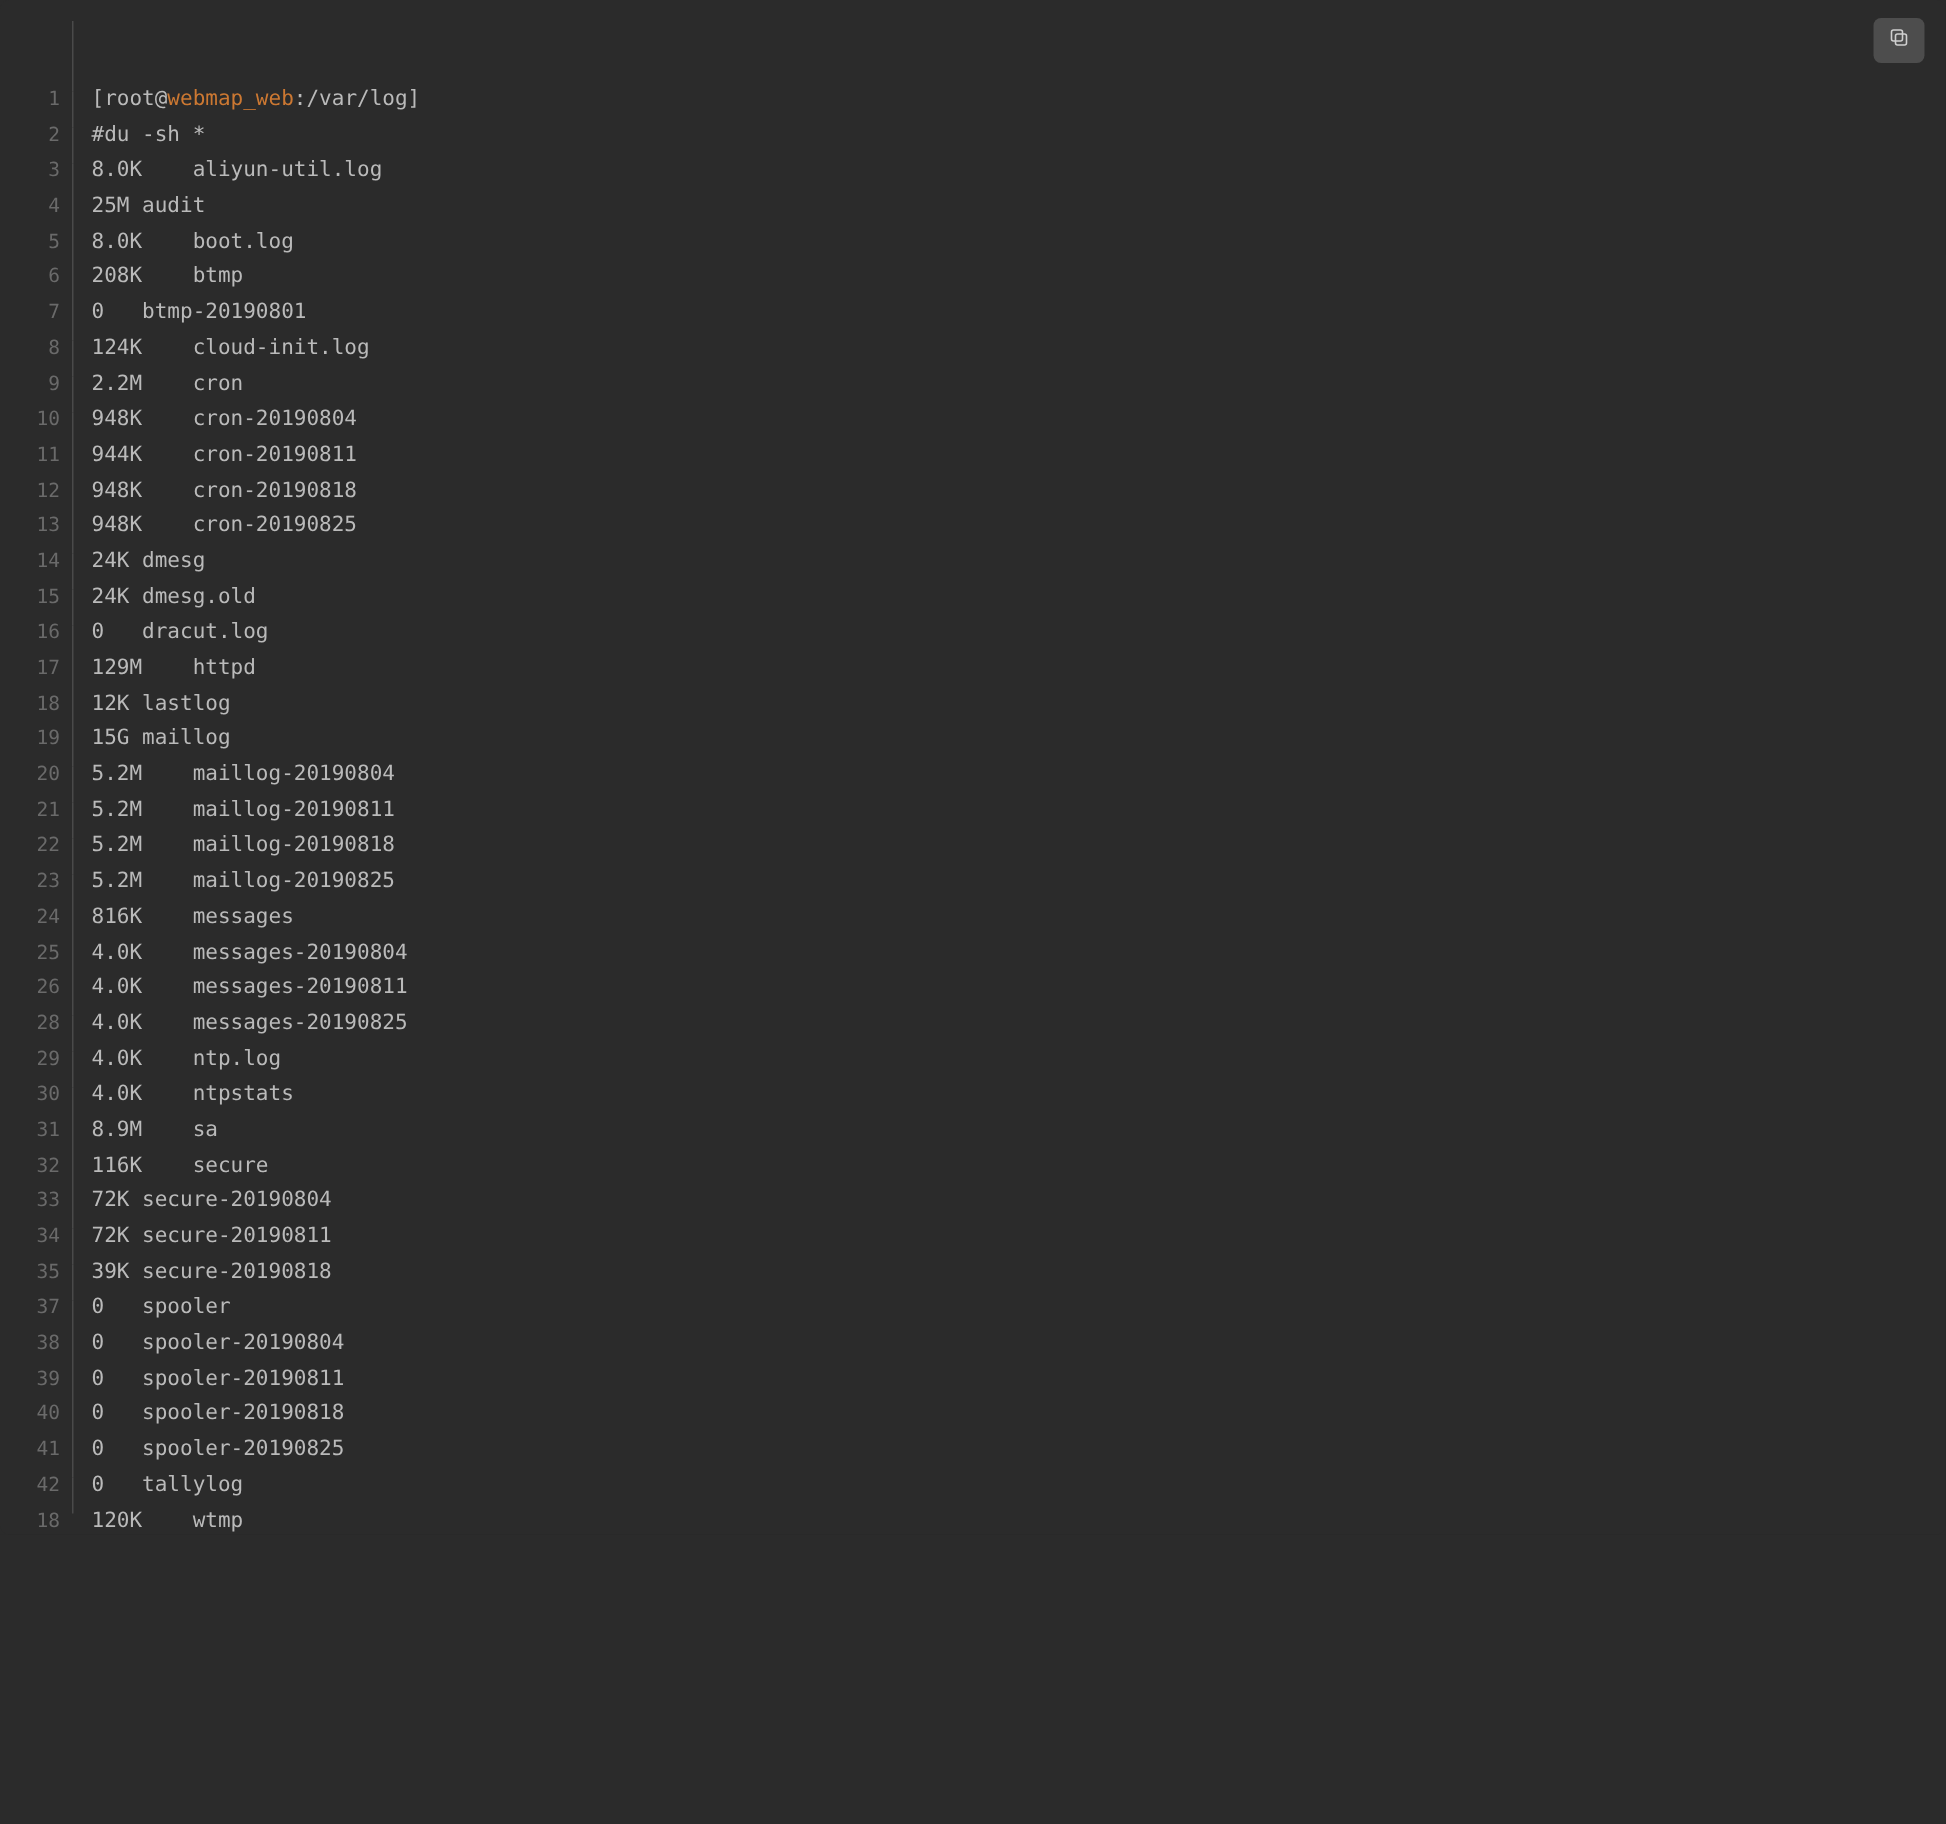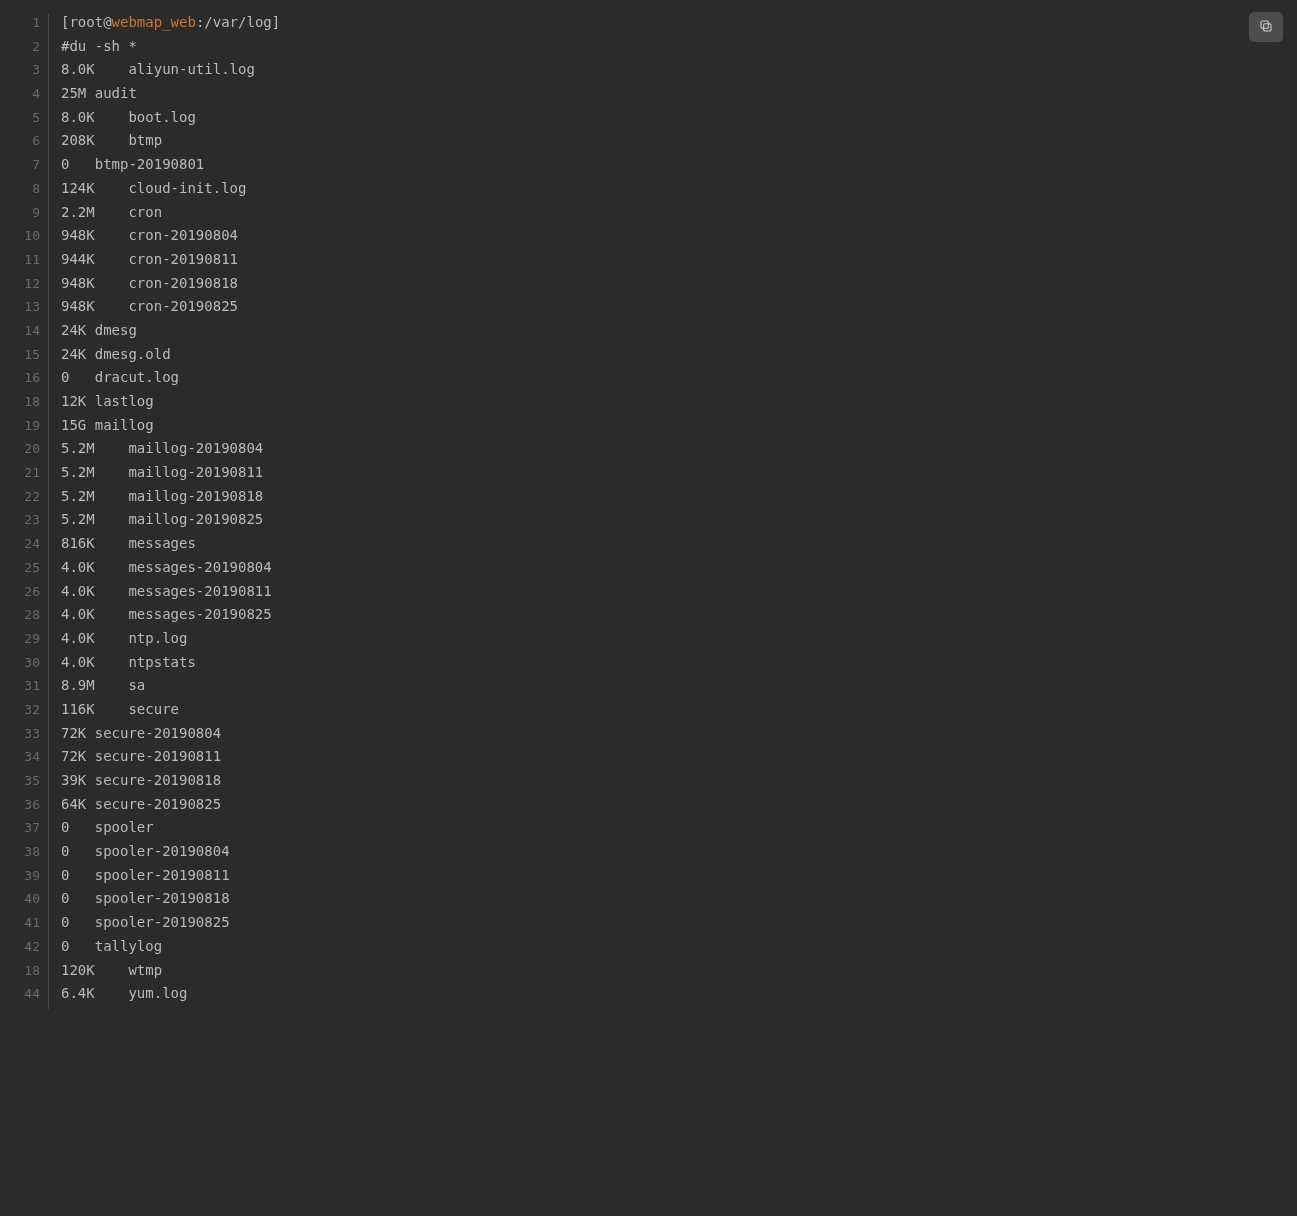--- a/index.html
+++ b/index.html
@@ -55,20 +55,21 @@
   }
   .divider {
     width: 1px;
     align-self: stretch;
     background: #4a4a4a;
     margin-right: 12px;
     flex-shrink: 0;
   }
   .code {
     color: #bababa;
+    margin-top: 44px;
   }
   .hl {
     color: #cc7832;
   }
 </style>
 </head>
 <body>
 
 <div class="code-block">
 
@@ -91,38 +92,38 @@
       <div class="line"><span class="gutter">7</span><span class="divider"></span><span class="code">0   btmp-20190801</span></div>
       <div class="line"><span class="gutter">8</span><span class="divider"></span><span class="code">124K    cloud-init.log</span></div>
       <div class="line"><span class="gutter">9</span><span class="divider"></span><span class="code">2.2M    cron</span></div>
       <div class="line"><span class="gutter">10</span><span class="divider"></span><span class="code">948K    cron-20190804</span></div>
       <div class="line"><span class="gutter">11</span><span class="divider"></span><span class="code">944K    cron-20190811</span></div>
       <div class="line"><span class="gutter">12</span><span class="divider"></span><span class="code">948K    cron-20190818</span></div>
       <div class="line"><span class="gutter">13</span><span class="divider"></span><span class="code">948K    cron-20190825</span></div>
       <div class="line"><span class="gutter">14</span><span class="divider"></span><span class="code">24K dmesg</span></div>
       <div class="line"><span class="gutter">15</span><span class="divider"></span><span class="code">24K dmesg.old</span></div>
       <div class="line"><span class="gutter">16</span><span class="divider"></span><span class="code">0   dracut.log</span></div>
+      <div class="line"><span class="gutter">17</span><span class="divider"></span><span class="code">129M    httpd</span></div>
       <div class="line"><span class="gutter">18</span><span class="divider"></span><span class="code">12K lastlog</span></div>
       <div class="line"><span class="gutter">19</span><span class="divider"></span><span class="code">15G maillog</span></div>
       <div class="line"><span class="gutter">20</span><span class="divider"></span><span class="code">5.2M    maillog-20190804</span></div>
       <div class="line"><span class="gutter">21</span><span class="divider"></span><span class="code">5.2M    maillog-20190811</span></div>
       <div class="line"><span class="gutter">22</span><span class="divider"></span><span class="code">5.2M    maillog-20190818</span></div>
       <div class="line"><span class="gutter">23</span><span class="divider"></span><span class="code">5.2M    maillog-20190825</span></div>
       <div class="line"><span class="gutter">24</span><span class="divider"></span><span class="code">816K    messages</span></div>
       <div class="line"><span class="gutter">25</span><span class="divider"></span><span class="code">4.0K    messages-20190804</span></div>
       <div class="line"><span class="gutter">26</span><span class="divider"></span><span class="code">4.0K    messages-20190811</span></div>
       <div class="line"><span class="gutter">28</span><span class="divider"></span><span class="code">4.0K    messages-20190825</span></div>
       <div class="line"><span class="gutter">29</span><span class="divider"></span><span class="code">4.0K    ntp.log</span></div>
       <div class="line"><span class="gutter">30</span><span class="divider"></span><span class="code">4.0K    ntpstats</span></div>
       <div class="line"><span class="gutter">31</span><span class="divider"></span><span class="code">8.9M    sa</span></div>
       <div class="line"><span class="gutter">32</span><span class="divider"></span><span class="code">116K    secure</span></div>
       <div class="line"><span class="gutter">33</span><span class="divider"></span><span class="code">72K secure-20190804</span></div>
       <div class="line"><span class="gutter">34</span><span class="divider"></span><span class="code">72K secure-20190811</span></div>
       <div class="line"><span class="gutter">35</span><span class="divider"></span><span class="code">39K secure-20190818</span></div>
-      <div class="line"><span class="gutter">36</span><span class="divider"></span><span class="code">64K secure-20190825</span></div>
       <div class="line"><span class="gutter">37</span><span class="divider"></span><span class="code">0   spooler</span></div>
       <div class="line"><span class="gutter">38</span><span class="divider"></span><span class="code">0   spooler-20190804</span></div>
       <div class="line"><span class="gutter">39</span><span class="divider"></span><span class="code">0   spooler-20190811</span></div>
       <div class="line"><span class="gutter">40</span><span class="divider"></span><span class="code">0   spooler-20190818</span></div>
       <div class="line"><span class="gutter">41</span><span class="divider"></span><span class="code">0   spooler-20190825</span></div>
       <div class="line"><span class="gutter">42</span><span class="divider"></span><span class="code">0   tallylog</span></div>
       <div class="line"><span class="gutter">18</span><span class="divider"></span><span class="code">120K    wtmp</span></div>
       <div class="line"><span class="gutter">44</span><span class="divider"></span><span class="code">6.4K    yum.log</span></div>
     </div>
 

